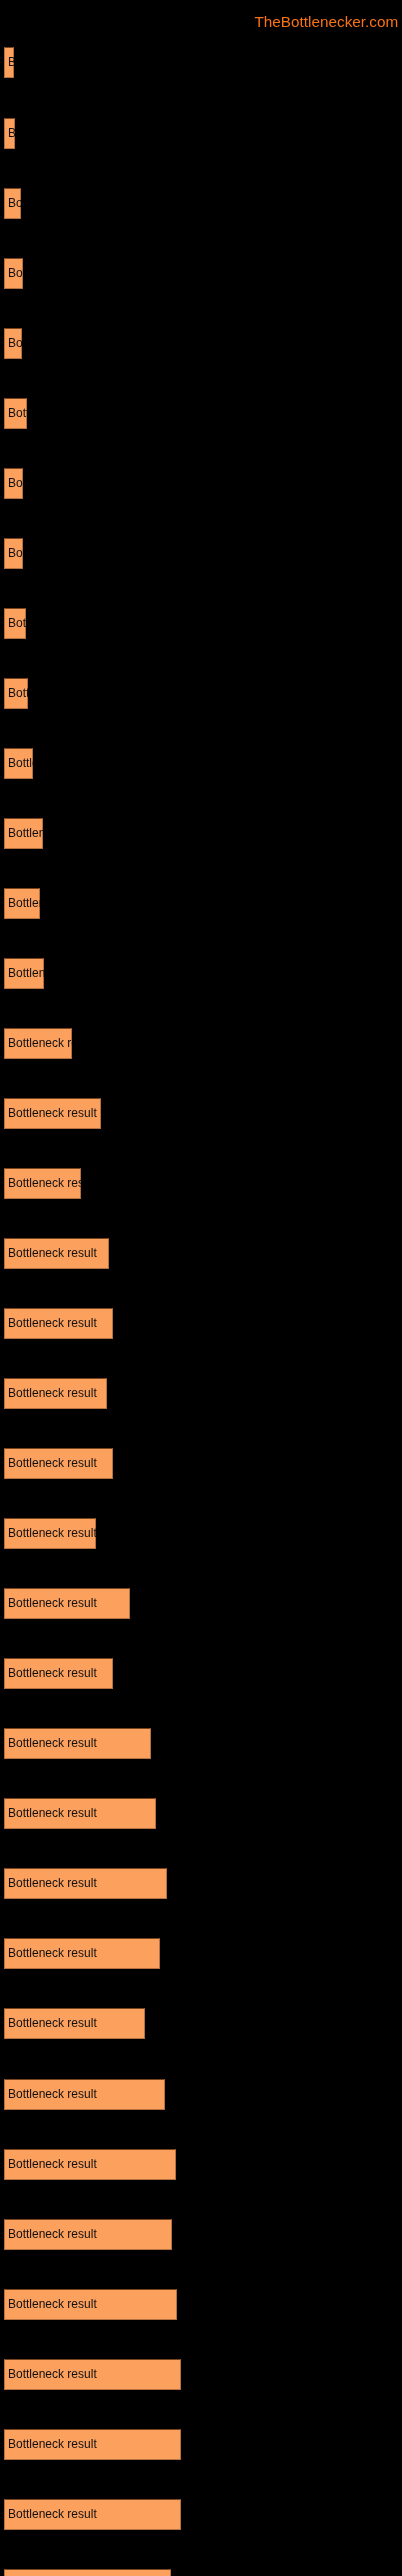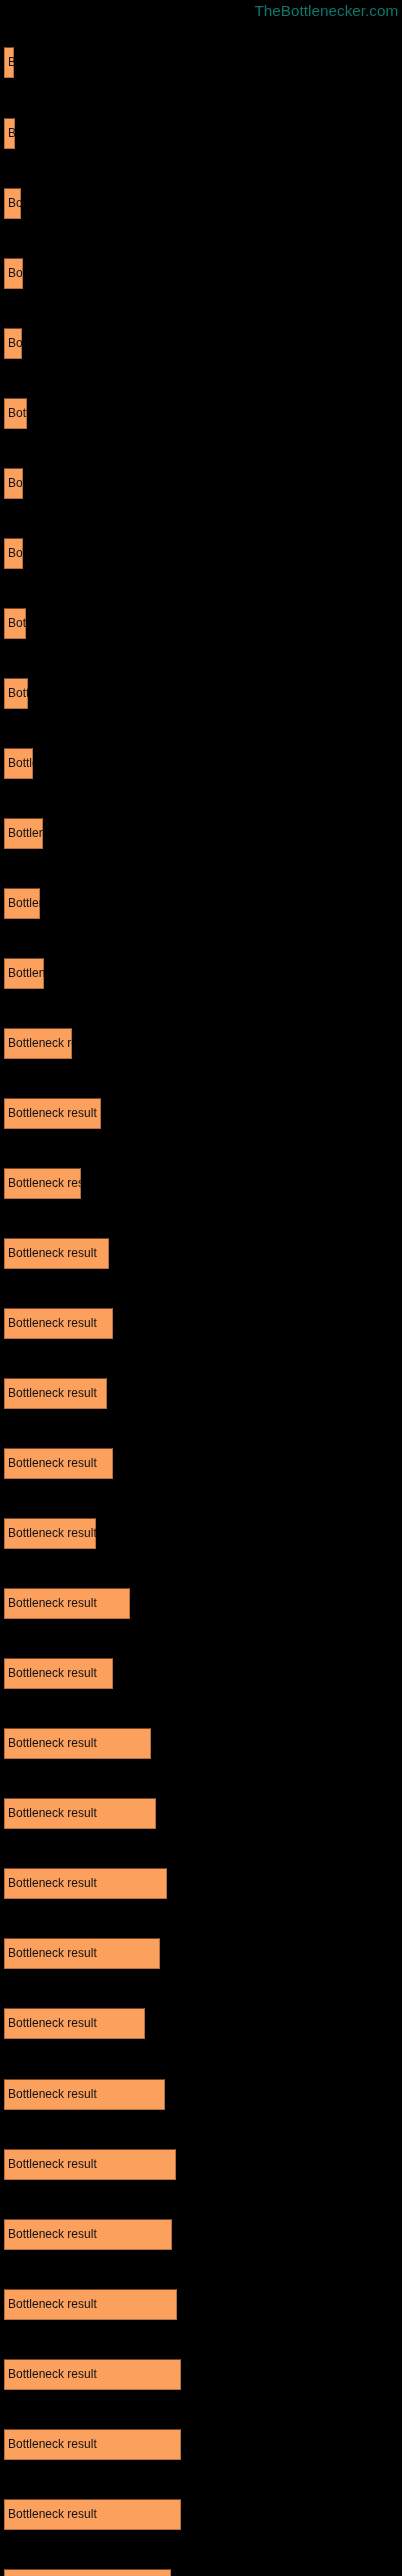--- a/index.html
+++ b/index.html
@@ -10,25 +10,25 @@
   body {
     width: 403px;
     height: 2576px;
     position: relative;
     overflow: hidden;
     font-family: "Liberation Sans", sans-serif;
   }
 
   #watermark {
     position: absolute;
-    top: 1px;
+    top: 12px;
     right: 4.8px;
     font-size: 15.3px;
     line-height: 19.3px;
-    color: #0f766e;
+    color: #f97316;
     letter-spacing: 0px;
     white-space: nowrap;
     font-family: "Liberation Sans", sans-serif;
   }
 
   #plot {
     position: absolute;
     left: 0;
     top: 0;
     width: 403px;

